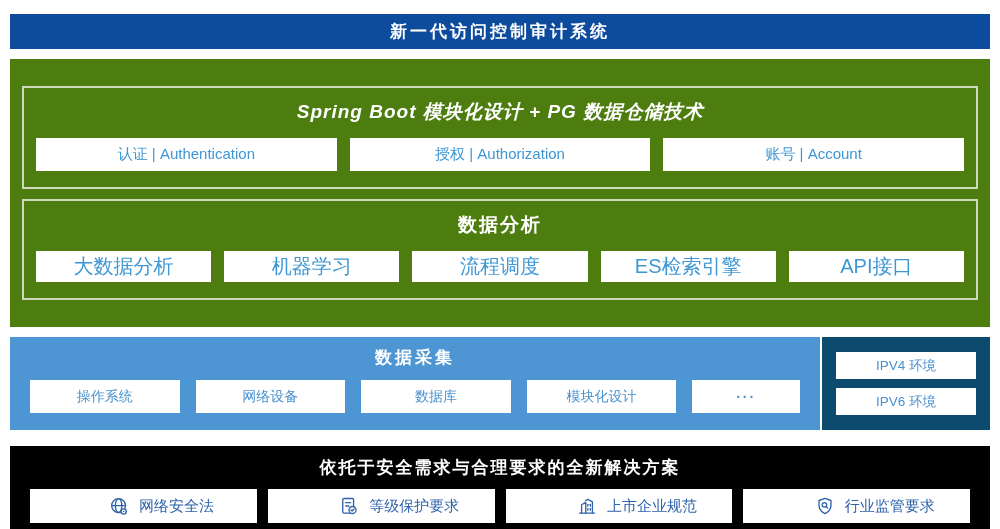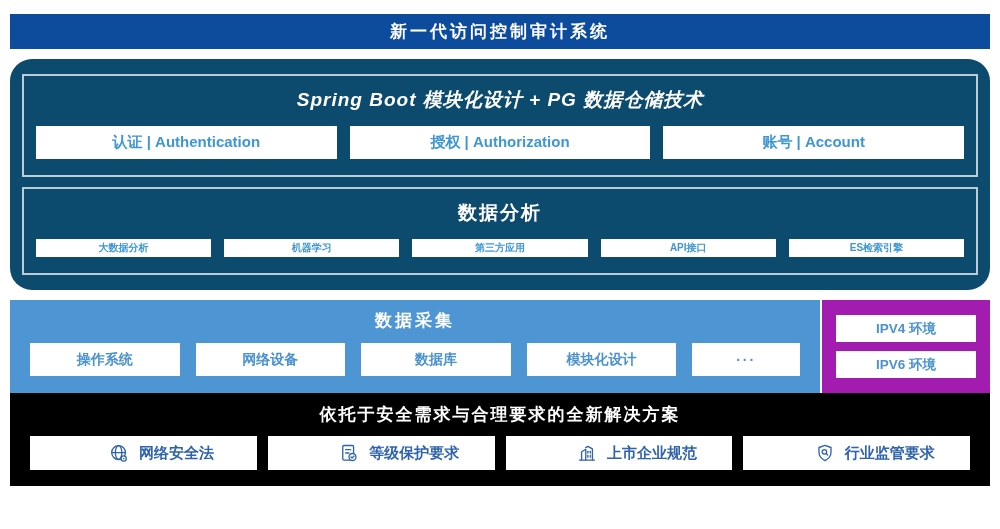--- a/index.html
+++ b/index.html
@@ -4,36 +4,36 @@
 <style>
   * { margin:0; padding:0; box-sizing:border-box; }
   body { background:#fff; font-family:"Liberation Sans","DejaVu Sans",sans-serif; }
   .page { width:1000px; height:529px; background:#fff; padding:14px 10px 0; overflow:hidden; }
 
   
   .banner { height:35px; background:#0d4b9d; display:flex; align-items:center; justify-content:center; margin-bottom:10px; }
   .banner-title { color:#fff; font-size:17px; font-weight:bold; letter-spacing:3px; }
 
   
-  .platform { background:#0c4a6e; padding:15px 12px; margin-bottom:10px; display:flex; flex-direction:column; gap:10px;border-radius:22px; }
+  .platform { background:#4d7c0f; padding:27px 12px; margin-bottom:10px; display:flex; flex-direction:column; gap:10px; }
   .inner-box { border:2px solid rgba(255,255,255,0.72); padding:11px 12px 16px; }
   .inner-title { text-align:center; color:#fff; font-size:19px; font-weight:bold; letter-spacing:2px; }
   .inner-title.italic { font-style:italic; letter-spacing:1px; }
   .box-row { display:flex; gap:13px; margin-top:13px; }
-  .wbox { flex:1; height:33px; background:#fff; display:flex; align-items:center; justify-content:center; color:#3e97d4; font-size:15px;font-weight:bold; }
-  .analysis .wbox { height:18px; font-size:10px; }
+  .wbox { flex:1; height:33px; background:#fff; display:flex; align-items:center; justify-content:center; color:#3e97d4; font-size:15px; }
+  .analysis .wbox { height:31px; font-size:20px; }
 
   
-  .collect-row { display:flex; gap:2px; }
+  .collect-row { display:flex; gap:2px; margin-bottom:16px; }
   .collect { flex:1; background:#4e96d3; padding:9px 20px 14px; }
   .collect-title { text-align:center; color:#fff; font-size:17px; font-weight:bold; letter-spacing:3px; margin-bottom:11px; }
   .collect .box-row { margin-top:0; gap:16px; }
   .collect .wbox { height:33px; font-size:14px; color:#4a92cf; }
   .collect .wbox.dots { flex:0.72; font-weight:bold; letter-spacing:2px; }
-  .env { width:168px; background:#a21caf; padding:15px 14px; display:flex; flex-direction:column; justify-content:center; gap:9px; }
+  .env { width:168px; background:#0c4a6e; padding:15px 14px; display:flex; flex-direction:column; justify-content:center; gap:9px; }
   .env .wbox { flex:none; height:27px; font-size:13.5px; color:#4a92cf; }
 
   
   .solution { background:#000000; padding:10px 20px 16px; }
   .solution-title { text-align:center; color:#fff; font-size:17px; font-weight:bold; letter-spacing:2px; margin-bottom:10px; }
   .solution .box-row { margin-top:0; gap:11px; }
   .solution .wbox { height:34px; font-size:15px; color:#2f63ac; gap:10px;padding-left:36px; }
   .icon { display:inline-flex; width:20px; height:20px; color:#2f63ac; flex:none; }
   .icon svg { width:100%; height:100%; }
 </style>
@@ -55,23 +55,23 @@
         <div class="wbox">授权 | Authorization</div>
         <div class="wbox">账号 | Account</div>
       </div>
     </div>
 
     <div class="inner-box analysis">
       <div class="inner-title">数据分析</div>
       <div class="box-row">
         <div class="wbox">大数据分析</div>
         <div class="wbox">机器学习</div>
-        <div class="wbox">第三方应用</div>
+        <div class="wbox">流程调度</div>
+        <div class="wbox">ES检索引擎</div>
         <div class="wbox">API接口</div>
-        <div class="wbox">ES检索引擎</div>
       </div>
     </div>
 
   </div>
 
   <div class="collect-row">
 
     <div class="collect">
       <div class="collect-title">数据采集</div>
       <div class="box-row">

